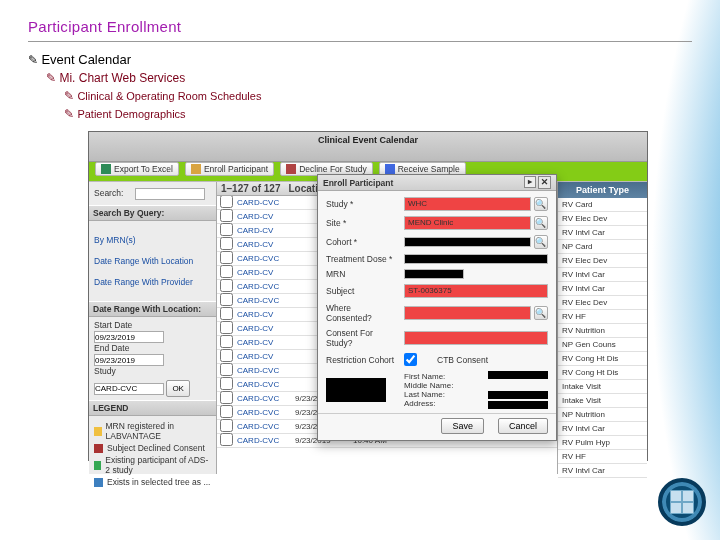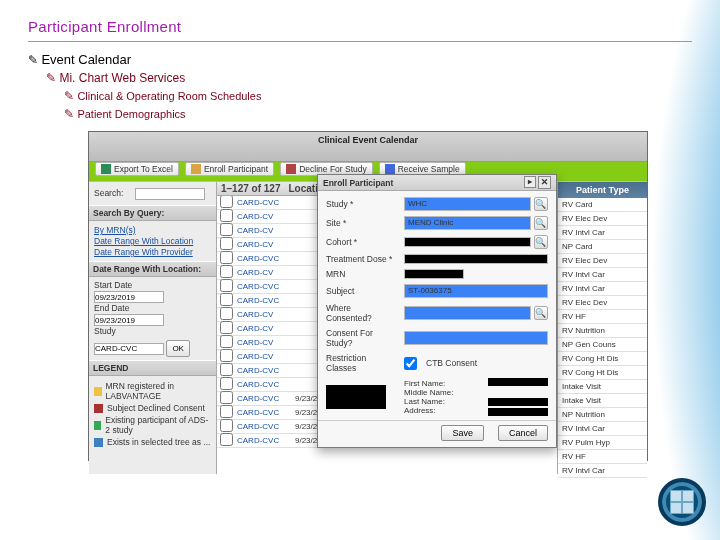--- a/index.html
+++ b/index.html
@@ -26,21 +26,21 @@
   .ic-sample{background:#4169e1}
 
   .app-body{display:flex;height:calc(100% - 36px)}
   .left-pane{width:128px;border-right:1px solid #aaa;background:#ececec;display:flex;flex-direction:column;font-size:8.5px}
   .panel-hd{background:linear-gradient(#dcdcdc,#c8c8c8);border-top:1px solid #fff;border-bottom:1px solid #aaa;padding:2px 4px;font-weight:bold;color:#333}
   .panel-bd{padding:3px 5px}
   .panel-bd label{display:block;margin-bottom:1px}
   .panel-bd input[type=text]{width:70px;font-size:8px;border:1px solid #aaa;height:12px}
   .okline{display:flex;align-items:center;gap:12px}
   .okbtn{font-size:8px;border:1px solid #9a9a9a;background:linear-gradient(#fff,#e3e3e3);padding:0 5px;height:17px;border-radius:2px;cursor:pointer}
-  .linkish{color:#1a4fa3;text-decoration:underline;cursor:pointer;display:block;margin:1px 0}
+  .linkish{color:#1a4fa3;cursor:pointer;display:block;margin:11px 0}
   .legend-row{display:flex;align-items:center;gap:4px;margin:2px 0}
   .leg-ic{width:9px;height:9px}
   .mid-pane{flex:1;background:#fff;display:flex;flex-direction:column}
   .grid-header{height:14px;background:linear-gradient(#eaeaea,#d2d2d2);border-bottom:1px solid #aaa;display:flex;align-items:center;font-size:10px;padding:0 4px;font-weight:bold;color:#444}
   .grid-rows{flex:1;overflow:hidden}
   .grow{display:flex;align-items:center;height:14px;border-bottom:1px solid #e0e0e0;font-size:8px}
   .grow .gchk{width:18px;text-align:center}
   .grow .gloc{width:60px;padding-left:2px;color:#1a4fa3}
   .grow .gdate{width:58px}
   .grow .gtime{width:50px}
@@ -49,25 +49,25 @@
   .rp-hd{height:16px;background:linear-gradient(#4a6d8c,#5e83a3);color:#fff;font-weight:bold;font-size:9px;text-align:center;line-height:16px}
   .rp-row{height:14px;border-bottom:1px solid #e0e0e0;font-size:8px;padding:2px 4px}
 
   .modal{position:absolute;top:42px;left:228px;width:240px;background:#f7f7f7;border:1px solid #7a7a7a;box-shadow:0 4px 10px rgba(0,0,0,.35);font-size:8.5px}
   .modal-hd{height:16px;background:linear-gradient(#e3e3e3,#cfcfcf);border-bottom:1px solid #aaa;display:flex;align-items:center;justify-content:space-between;padding:0 5px;font-weight:bold}
   .modal-hd .x{width:13px;height:13px;border:1px solid #888;background:#e8e8e8;text-align:center;line-height:11px;font-size:9px;cursor:pointer}
   .modal-hd .arrow{width:12px;height:12px;border:1px solid #888;background:#eee;line-height:10px;text-align:center;font-size:8px;margin-right:2px;cursor:pointer}
   .modal-bd{padding:6px 8px 4px 8px;display:grid;grid-template-columns:72px 1fr;column-gap:6px;row-gap:5px;align-items:center}
   .modal-bd .redact{height:10px;background:#000}
   .field{display:flex;gap:3px;align-items:center}
-  .val{background:#3b82f6;border:1px solid #bbb;height:14px;line-height:12px;padding:0 3px;flex:1;font-size:8px}
+  .val{background:#ef4444;border:1px solid #bbb;height:14px;line-height:12px;padding:0 3px;flex:1;font-size:8px}
   .glass{width:14px;height:14px;border:1px solid #aaa;background:linear-gradient(#fff,#ddd);border-radius:2px;text-align:center;line-height:12px;font-size:9px;cursor:pointer}
   .namecol{grid-column:1/3;display:grid;grid-template-columns:1fr 66px 1fr;column-gap:18px;align-items:center}
   .namecol .lab{font-size:8px}
-  .cb{display:flex;align-items:center;gap:9px}
+  .cb{display:flex;align-items:center;gap:20px}
   .modal-ft{display:flex;justify-content:flex-end;gap:14px;padding:4px 8px 6px 8px;border-top:1px solid #ccc}
   .mbtn{font-size:9px;padding:2px 10px;border:1px solid #8a8a8a;background:linear-gradient(#fff,#e2e2e2);border-radius:2px;cursor:pointer}
 
   .badge{position:absolute;right:14px;bottom:14px;width:48px;height:48px;border-radius:50%;border:4px solid #073a5c;background:#0b4c73;display:flex;align-items:center;justify-content:center;z-index:2;box-shadow:0 0 0 4px #3f89b5 inset}
   .badge-inner{width:24px;height:24px;background:#c7e0ef;display:grid;grid-template-columns:1fr 1fr;grid-template-rows:1fr 1fr}
   .badge-inner div{border:1px solid #6ea7c6}
 </style>
 </head>
 <body>
 
@@ -337,21 +337,21 @@
         <div class="field">
             <div class="val"></div>
             <span class="glass">🔍</span>
           </div>
 
         <label><span>Consent For Study?</span></label>
         <div class="field">
             <div class="val"></div>
           </div>
 
-        <label><span>Restriction Classes</span></label>
+        <label><span>Restriction Cohort</span></label>
         <div class="cb">
             <input type="checkbox" checked="" style="">
             <span>CTB Consent</span>
           </div>
 
         <div class="namecol">
           <div class="redact" style="height:24px"></div>
           <div>
             <div class="lab">First Name:</div>
             <div class="lab">Middle Name:</div>

